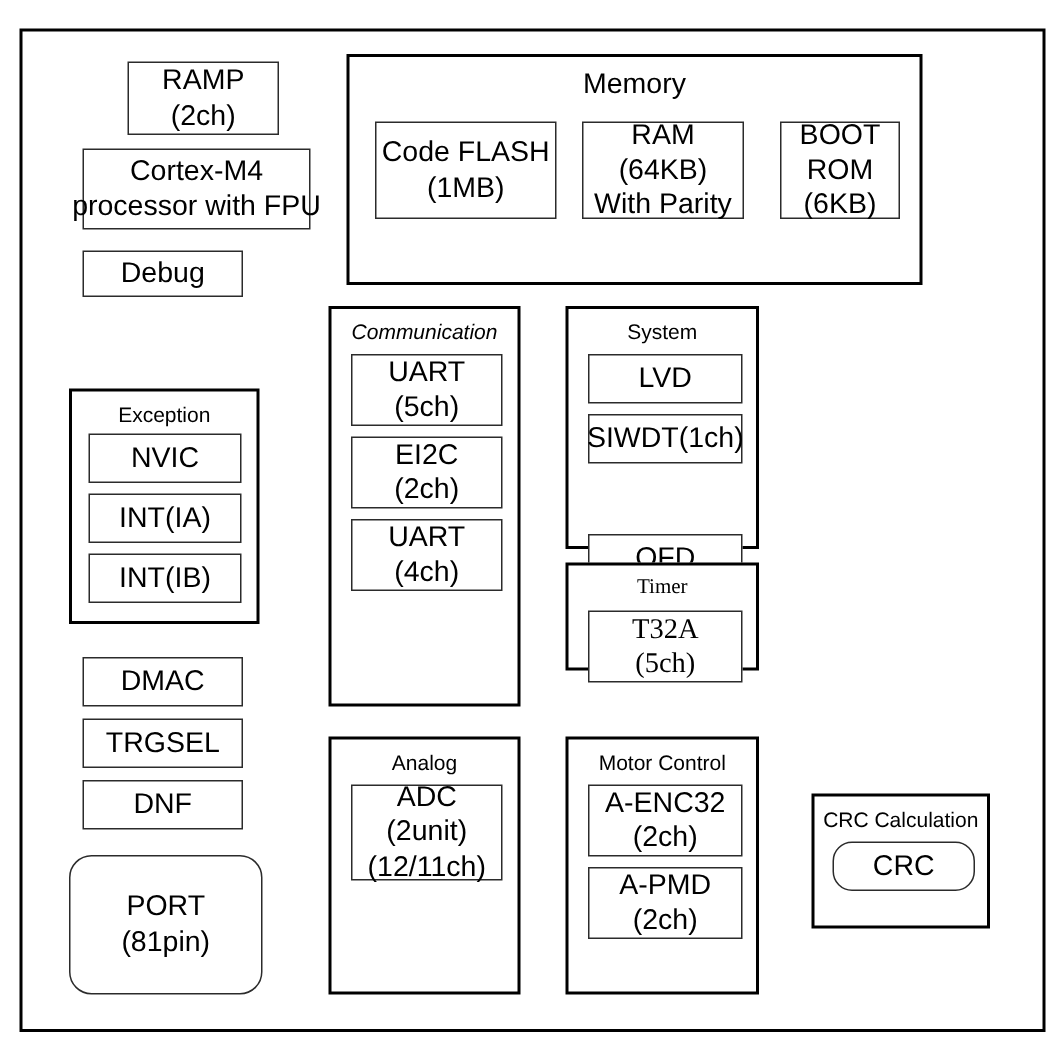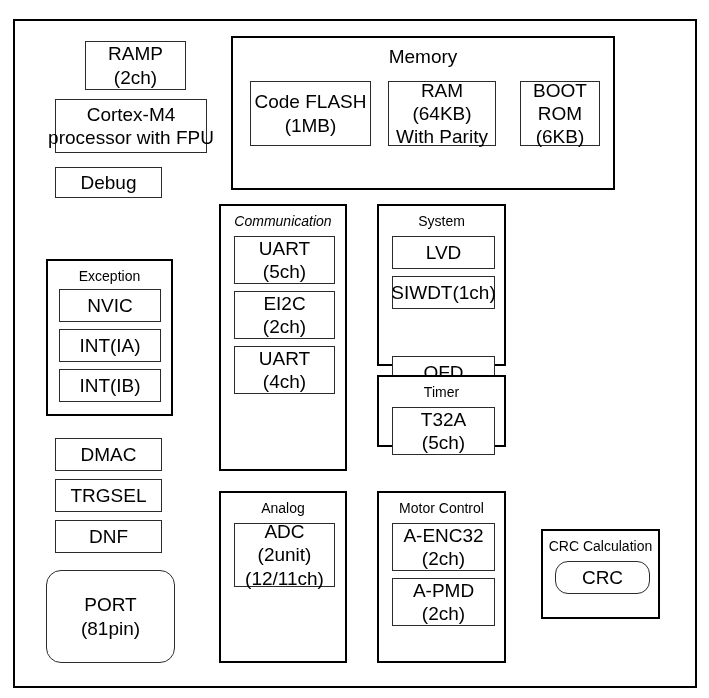--- a/index.html
+++ b/index.html
@@ -164,21 +164,21 @@
       <span class="ln">LVD</span>
     </div>
     <div class="frame block t15" style="left:13px; top:70px; width:103px; height:33px;">
       <span class="ln">SIWDT(1ch)</span>
     </div>
     <div class="frame block t15" style="left:13px; top:110px; width:103px; height:33px;margin-top:40px;">
       <span class="ln">OFD</span>
     </div>
   </div>
 
-  <div class="frame group" style="left:377px; top:375px; width:129px; height:72px;">
+  <div class="frame group" style="left:377px; top:375px; width:129px; height:72px;font-family:Liberation Serif, serif;">
     <div class="group-title t14" style="top:7px;">Timer</div>
 
     <div class="frame block t15" style="left:13px; top:30px; width:103px; height:48px;">
       <span class="ln">T32A</span>
       <span class="ln">(5ch)</span>
     </div>
   </div>
 
   <div class="frame group" style="left:377px; top:491px; width:129px; height:172px;">
     <div class="group-title t14" style="top:7px;">Motor Control</div>

